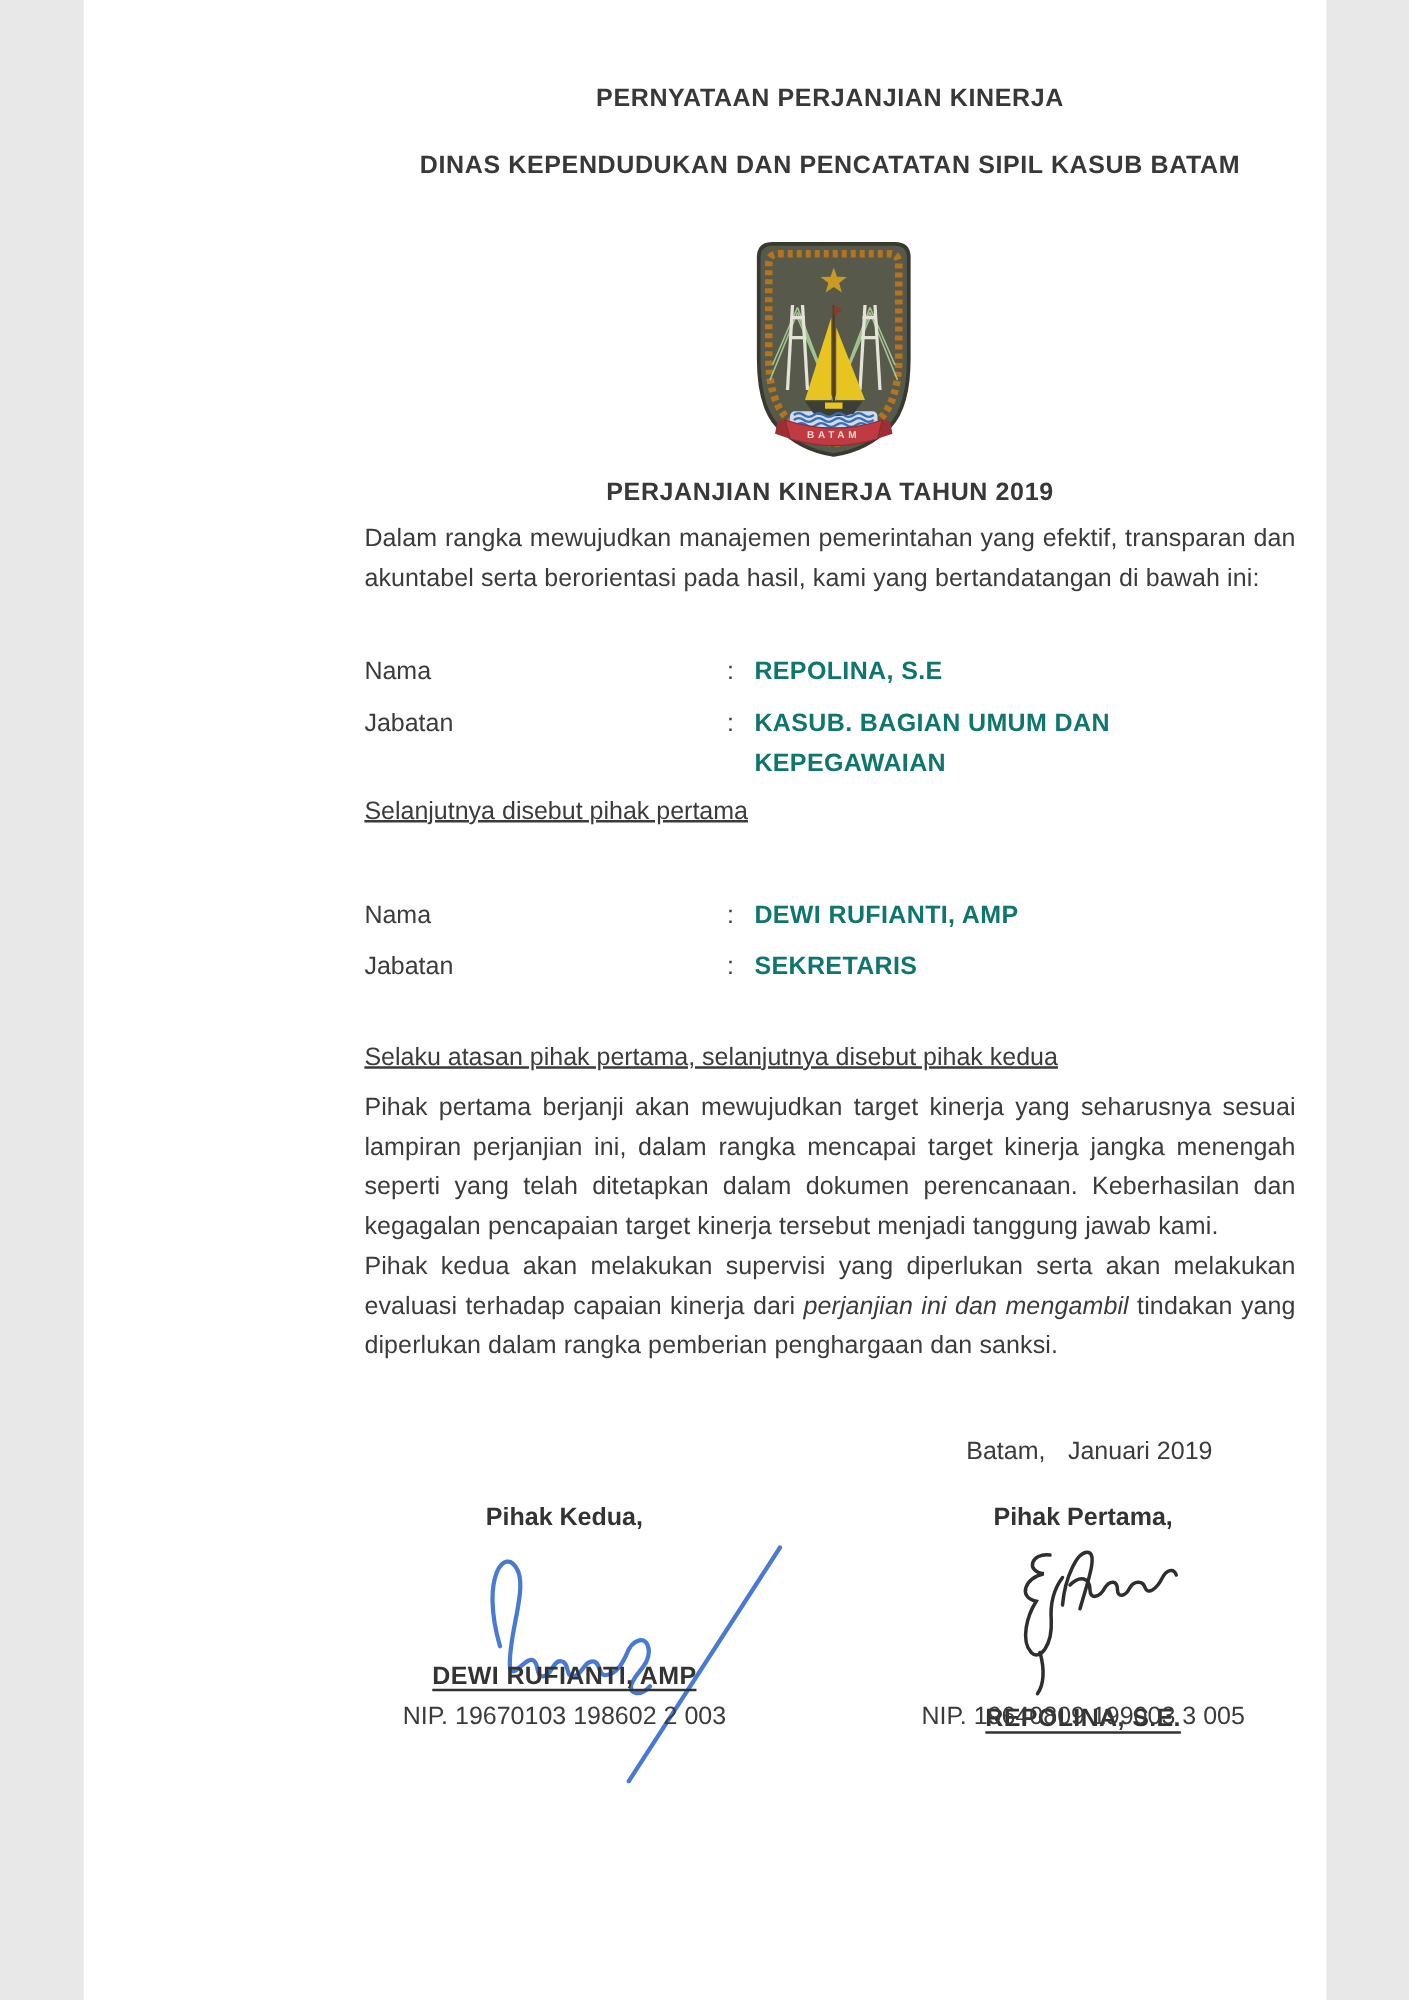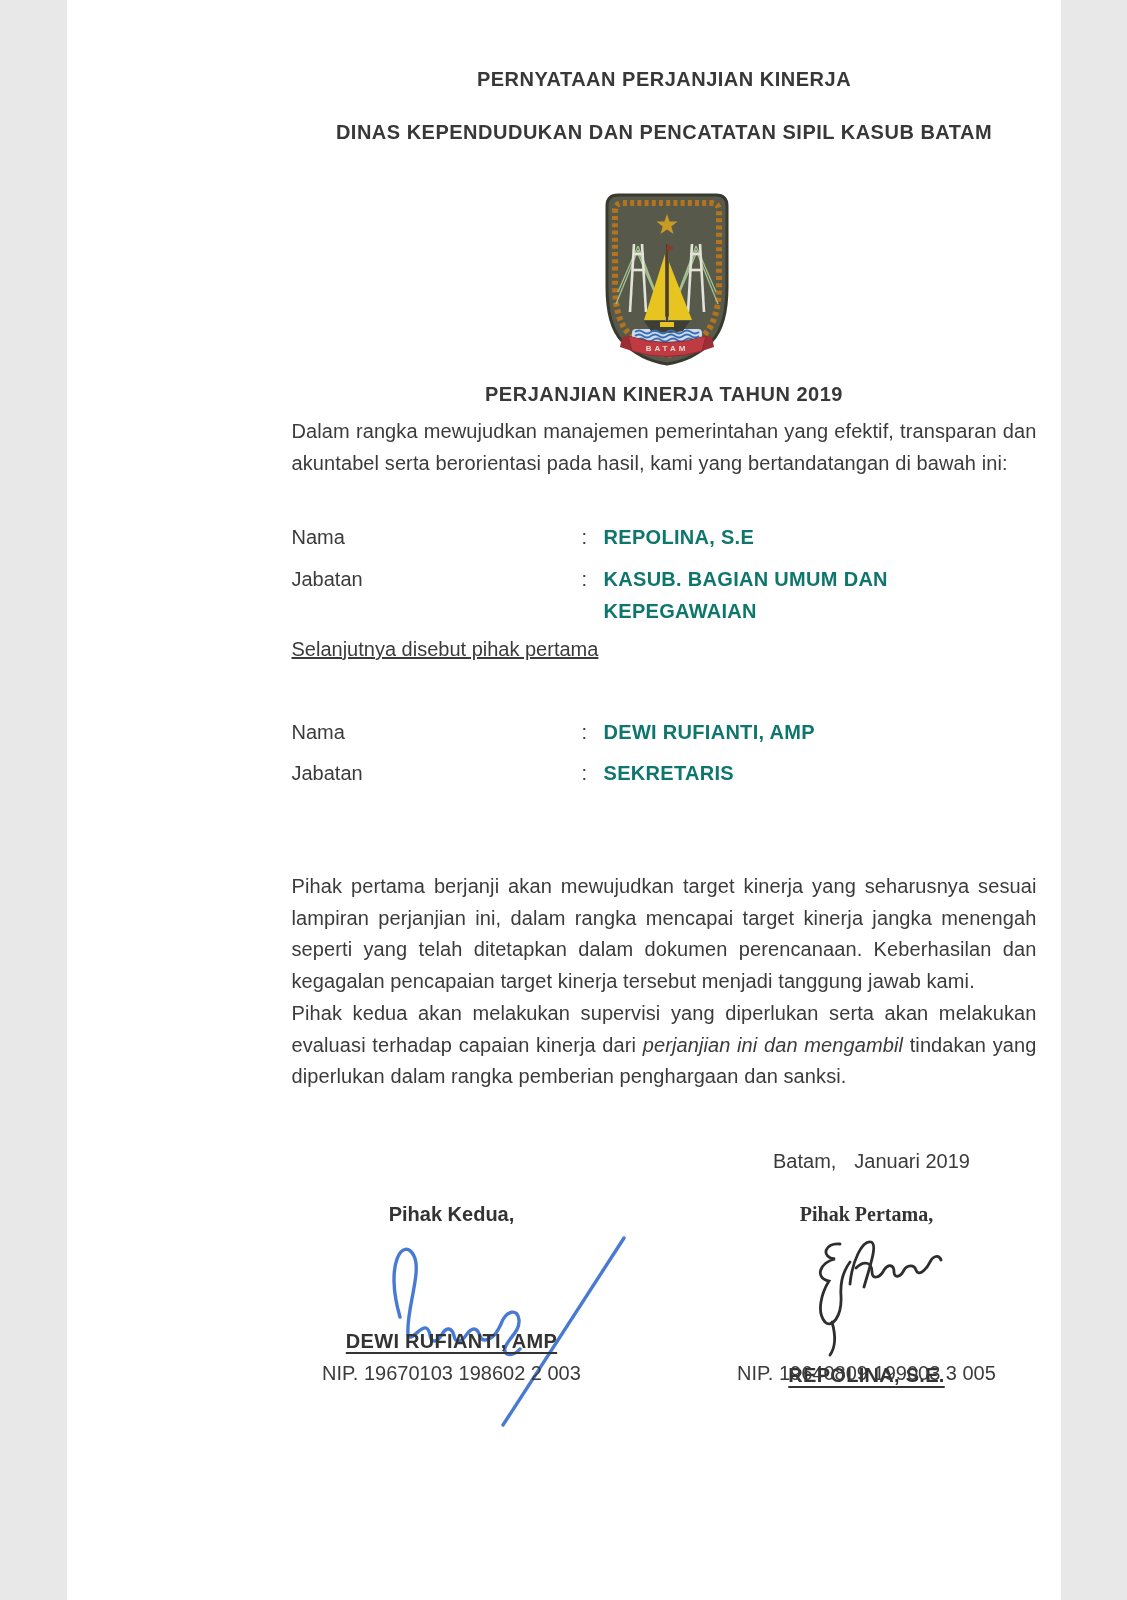--- a/index.html
+++ b/index.html
@@ -122,32 +122,33 @@
   <div class="abs content-col field-row" style="top:716px;">
     <span>Nama</span>
     <span>:</span>
     <span class="field-value">DEWI RUFIANTI, AMP</span>
   </div>
   <div class="abs content-col field-row" style="top:757px;">
     <span>Jabatan</span>
     <span>:</span>
     <span class="field-value">SEKRETARIS</span>
   </div>
+  <div class="abs content-col note-line" style="top:831px;">Selaku atasan pihak pertama, selanjutnya disebut pihak kedua</div>
 
   <div class="abs content-col body-text" style="top:871px;">Pihak pertama berjanji akan mewujudkan target kinerja yang seharusnya sesuai lampiran perjanjian ini, dalam rangka mencapai target kinerja jangka menengah seperti yang telah ditetapkan dalam dokumen perencanaan. Keberhasilan dan kegagalan pencapaian target kinerja tersebut menjadi tanggung jawab kami.</div>
 
   <div class="abs content-col body-text" style="top:998px;"><span>Pihak kedua akan melakukan supervisi yang diperlukan serta akan melakukan evaluasi terhadap capaian kinerja dari </span><span class="ital">perjanjian ini dan mengambil</span><span> tindakan yang diperlukan dalam rangka pemberian penghargaan dan sanksi.</span></div>
 
   <div class="abs date-line" style="left:655px;top:1150px;width:300px;">
     <span>Batam,</span>
     <span>Januari 2019</span>
   </div>
 
   <div class="abs sig-block sig-role" style="left:240px;top:1203px;">Pihak Kedua,</div>
-  <div class="abs sig-block sig-role" style="left:655px;top:1203px;font-family:Liberation Serif, serif;">Pihak Pertama,</div>
+  <div class="abs sig-block sig-role" style="left:655px;top:1203px;">Pihak Pertama,</div>
 
   <svg class="abs" style="left:295px;top:1222px;" width="280" height="205" viewBox="0 0 280 205">
     <g fill="none" stroke="#3a6fd0" stroke-width="3.4" stroke-linecap="round" opacity="0.92">
       <path d="M 38 95 C 22 40, 42 14, 52 34 C 60 50, 44 88, 46 112 C 48 122, 58 104, 64 106 C 70 108, 66 120, 73 119 C 80 118, 80 106, 87 107 C 94 108, 90 120, 97 119 C 104 118, 105 107, 112 107 C 119 107, 116 119, 123 118 C 132 117, 136 108, 139 102 C 144 88, 156 86, 157 98 C 158 110, 146 116, 143 126 C 141 134, 151 135, 158 127"></path>
       <path d="M 141 203 L 262 16"></path>
     </g>
   </svg>
 
   <svg class="abs" style="left:725px;top:1232px;" width="180" height="128" viewBox="0 0 180 128">
     <g fill="none" stroke="#2e2e2e" stroke-width="2.8" stroke-linecap="round">

